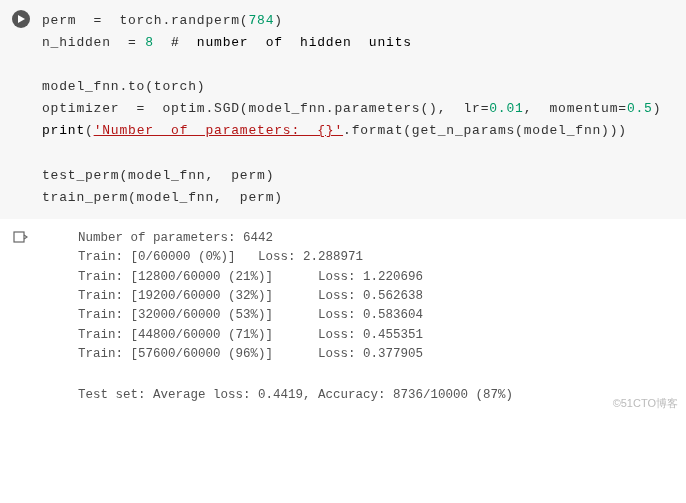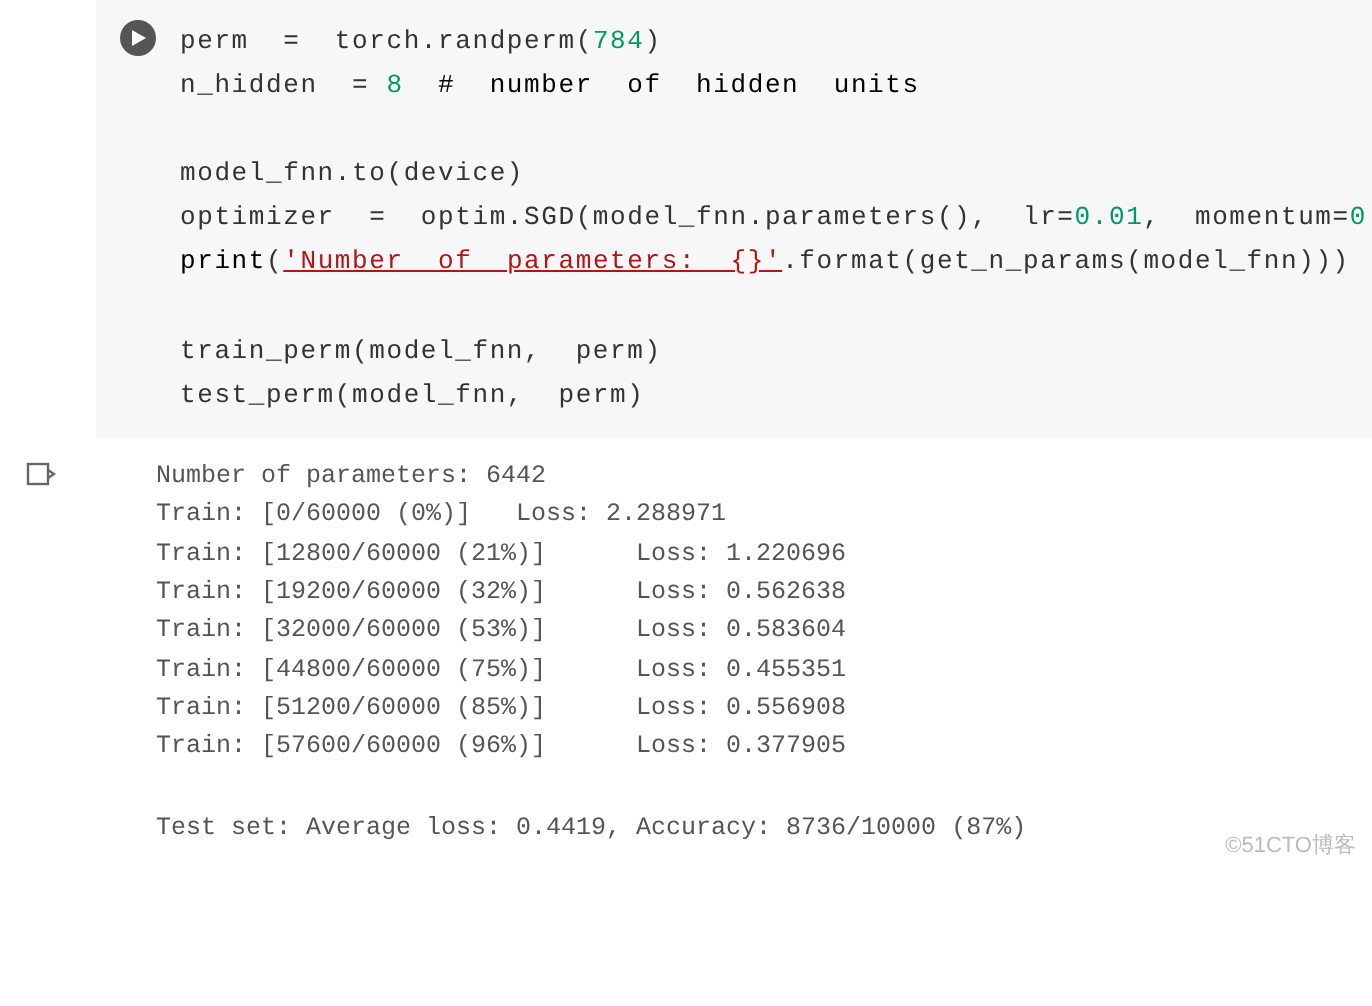--- a/index.html
+++ b/index.html
@@ -9,21 +9,20 @@
       background: #fff;
       width: 686px;
       position: relative;
     }
     .cell-input {
       background: #f7f7f7;
       padding: 10px 0 10px 42px;
       position: relative;
       line-height: 1.7;
       color: #333;
-      margin-left: 48px;
     }
     .run-icon {
       position: absolute;
       left: 12px;
       top: 10px;
       width: 18px;
       height: 18px;
       border-radius: 50%;
       background: #555;
       display: flex;
@@ -67,40 +66,39 @@
 
 <div class="cell-input">
   <div class="run-icon">
     <svg width="10" height="10" viewBox="0 0 10 10">
         <polygon points="2,1 9,5 2,9" fill="#fff"></polygon>
       </svg>
   </div>
   <div class="code-line"><span>perm  =  torch.randperm(</span><span class="num">784</span><span>)</span></div>
   <div class="code-line"><span>n_hidden  = </span><span class="num">8</span><span class="cmt">  #  number  of  hidden  units</span></div>
   <div class="blank-line"></div>
-  <div class="code-line"><span>model_fnn.to(device)</span></div>
+  <div class="code-line"><span>model_fnn.to(torch)</span></div>
   <div class="code-line"><span>optimizer  =  optim.SGD(model_fnn.parameters(),  lr=</span><span class="num">0.01</span><span>,  momentum=</span><span class="num">0.5</span><span>)</span></div>
   <div class="code-line"><span class="cmt">print</span><span>(</span><span class="str">'Number  of  parameters:  {}'</span><span>.format(get_n_params(model_fnn)))</span></div>
   <div class="blank-line"></div>
+  <div class="code-line"><span>test_perm(model_fnn,  perm)</span></div>
   <div class="code-line"><span>train_perm(model_fnn,  perm)</span></div>
-  <div class="code-line"><span>test_perm(model_fnn,  perm)</span></div>
 </div>
 
 <div class="cell-output">
   <div class="out-icon">
     <svg width="16" height="16" viewBox="0 0 16 16">
       <rect x="2" y="3" width="10" height="10" fill="none" stroke="#666" stroke-width="1.2"></rect>
       <path d="M 12 6 L 15 8 L 12 10" fill="none" stroke="#666" stroke-width="1.2"></path>
     </svg>
   </div>
   <div class="out-line">Number of parameters: 6442</div>
   <div class="out-line">Train: [0/60000 (0%)]   Loss: 2.288971</div>
   <div class="out-line">Train: [12800/60000 (21%)]      Loss: 1.220696</div>
   <div class="out-line">Train: [19200/60000 (32%)]      Loss: 0.562638</div>
   <div class="out-line">Train: [32000/60000 (53%)]      Loss: 0.583604</div>
-  <div class="out-line">Train: [44800/60000 (75%)]      Loss: 0.455351</div>
-  <div class="out-line">Train: [51200/60000 (85%)]      Loss: 0.556908</div>
+  <div class="out-line">Train: [44800/60000 (71%)]      Loss: 0.455351</div>
   <div class="out-line">Train: [57600/60000 (96%)]      Loss: 0.377905</div>
   <div class="blank-line"></div>
   <div class="out-line">Test set: Average loss: 0.4419, Accuracy: 8736/10000 (87%)</div>
 </div>
 
 <div class="watermark">©51CTO博客</div>
 
 </body></html>

